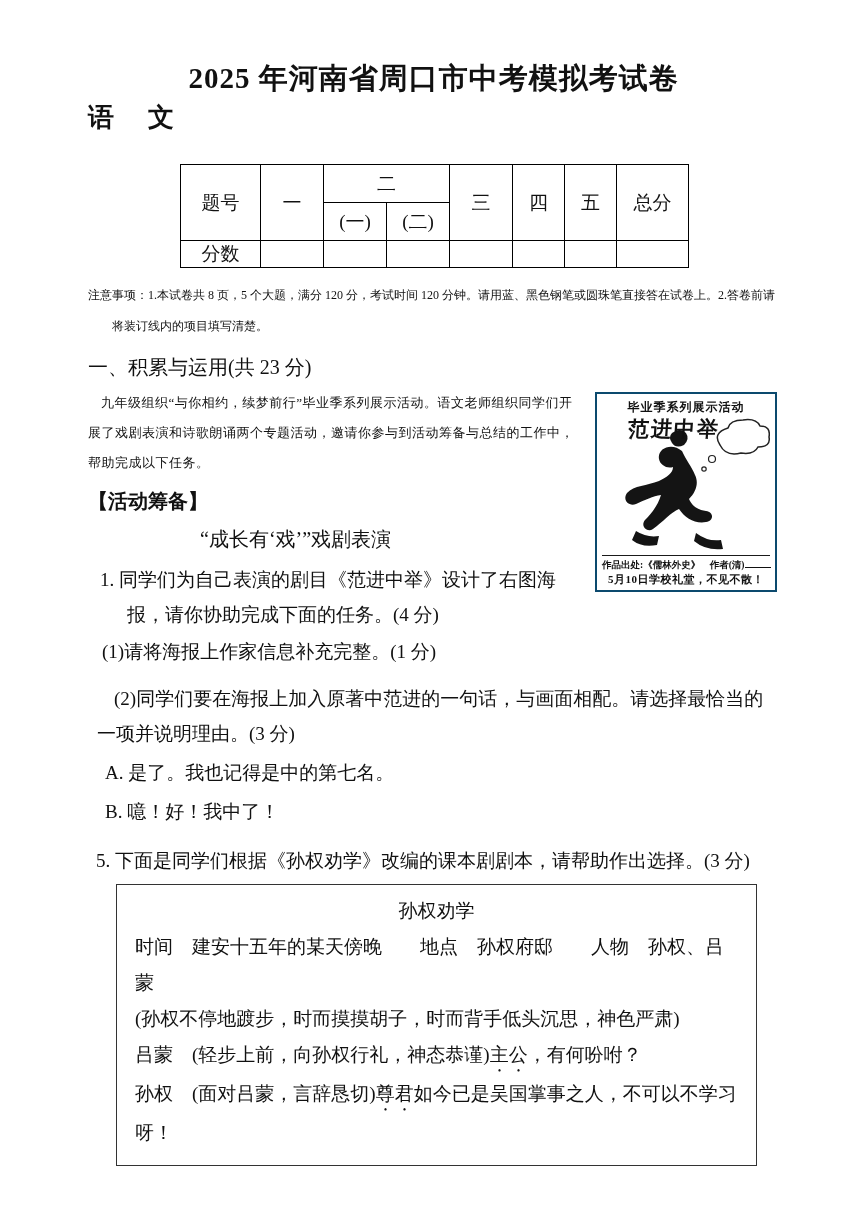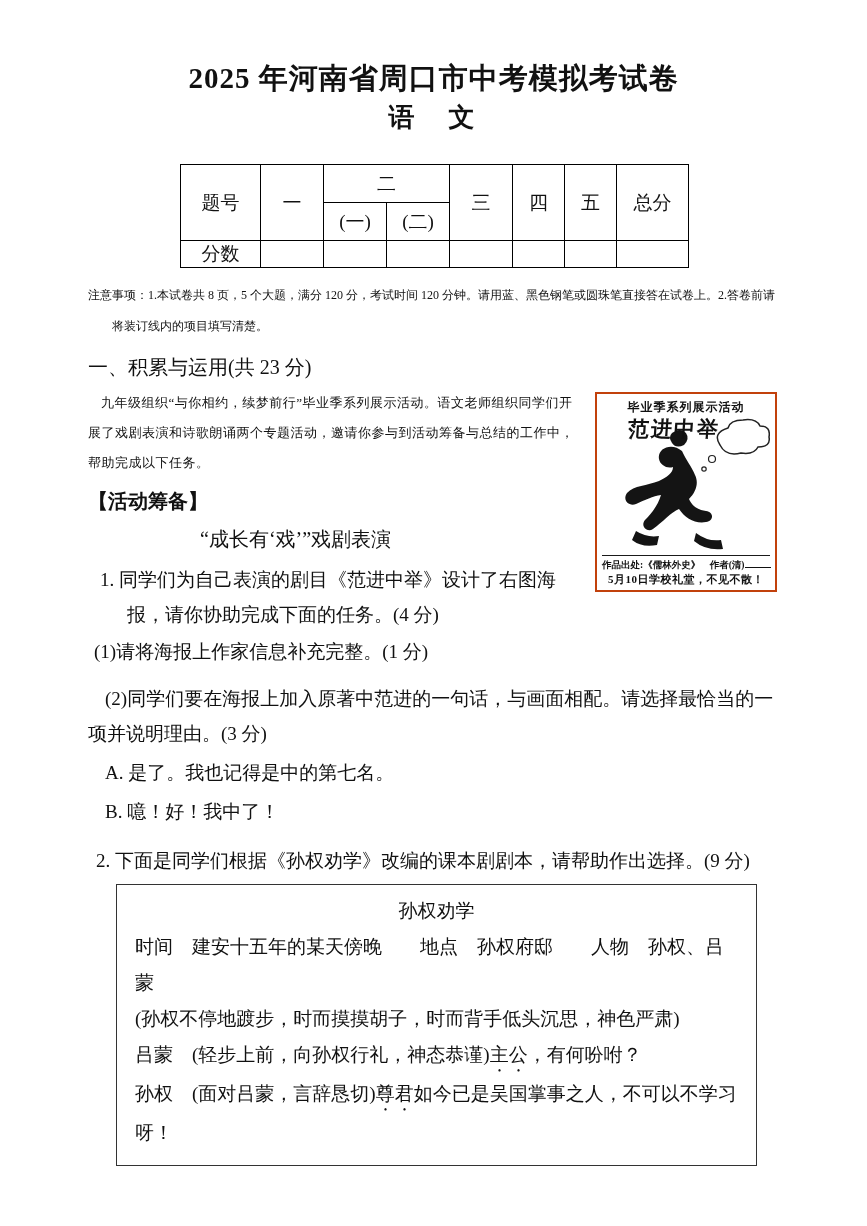--- a/index.html
+++ b/index.html
@@ -5,21 +5,21 @@
   * { margin:0; padding:0; box-sizing:border-box; }
   html,body { background:#ffffff; }
   body {
     width:867px; height:1226px; overflow:hidden;
     font-family:"Liberation Serif","DejaVu Serif",serif;
     color:#111111;
   }
   .page { padding:58px 88px 0 88px; }
 
   .doc-title { font-size:29px; font-weight:700; text-align:center; letter-spacing:1px; line-height:40px; }
-  .doc-subject { font-size:26px; font-weight:700; text-align:center; letter-spacing:4px; line-height:36px; margin-top:2px; }
+  .doc-subject { font-size:26px; font-weight:700; letter-spacing:4px; line-height:36px; margin-top:2px; }
 
   table.score-table { border-collapse:collapse; margin:28px 0 0 92px; }
   table.score-table td {
     border:1px solid #000; text-align:center; vertical-align:middle;
     font-size:19px; padding:0 4px;
   }
   .r1 td { height:38px; }
   .r2 td { height:38px; }
   .r3 td { height:21px; }
   .w-qnum { width:80px; } .w-std { width:63px; } .w-sm { width:52px; } .w-total { width:72px;margin-left:48px; }
@@ -29,40 +29,40 @@
     padding-left:24px; text-indent:-24px;
   }
 
   .sec-heading { margin-top:10px; font-size:20px; line-height:30px; }
 
   .intro-wrap { margin-top:6px; }
   .intro-text { font-size:13px; line-height:30px; text-indent:1em; letter-spacing:0.5px; }
 
   .poster {
     float:right; width:182px; margin:4px 2px 8px 14px;
-    border:2px solid #c2410c; background:#fff; padding:5px 5px 3px 5px;
+    border:2px solid #0c4a6e; background:#fff; padding:5px 5px 3px 5px;
   }
   .poster-header { font-size:12px; font-weight:700; text-align:center; letter-spacing:1px; line-height:16px; }
   .poster-art { position:relative; height:140px; }
   .poster-title {
     position:absolute; top:0px; left:26px; font-size:21px; font-weight:700;
     letter-spacing:2px; transform:skewX(-4deg); z-index:2;
   }
   .poster-art svg { position:absolute; left:0; top:0; }
   .poster-footer { border-top:1px solid #1a1a1a; padding-top:3px; }
   .poster-credit { font-size:9.5px; font-weight:700; line-height:13px; white-space:nowrap; }
   .author-blank { display:inline-block; width:26px; border-bottom:1px solid #111; height:9px; }
   .poster-date { font-size:11px; font-weight:700; text-align:center; line-height:15px; letter-spacing:0.5px; }
 
   .activity-header { margin-top:8px; font-size:20px; font-weight:700; line-height:30px; }
   .drama-header { margin-top:8px; margin-left:112px; font-size:20px; line-height:30px; }
 
-  .q-item { font-size:19px; line-height:35px; }
+  .q-item { font-size:19px; line-height:35px;margin-left:9px; }
   .q1 { margin-top:8px; margin-left:12px; padding-left:27px; text-indent:-27px; }
-  .q1-sub1 { margin-top:2px; margin-left:6px; }
+  .q1-sub1 { margin-top:2px; margin-left:14px; }
   .q1-sub2 { margin-top:12px; text-indent:17px; }
   .option { margin-top:5px; margin-left:17px; font-size:19px; line-height:34px; }
   .q2 { margin-top:14px; margin-left:8px; }
 
   .script-box {
     margin:6px 22px 0 28px; border:1px solid #333;
     padding:8px 18px 14px 18px; font-size:19px; line-height:36px;
   }
   .script-title { text-align:center; }
   .emph {
@@ -135,21 +135,21 @@
 
     <div class="activity-header">【活动筹备】</div>
     <div class="drama-header">“成长有‘戏’”戏剧表演</div>
 
     <div class="q-item q1">1. 同学们为自己表演的剧目《范进中举》设计了右图海报，请你协助完成下面的任务。(4 分)</div>
     <div class="q-item q1-sub1">(1)请将海报上作家信息补充完整。(1 分)</div>
     <div class="q-item q1-sub2">(2)同学们要在海报上加入原著中范进的一句话，与画面相配。请选择最恰当的一项并说明理由。(3 分)</div>
     <div class="option">A. 是了。我也记得是中的第七名。</div>
     <div class="option">B. 噫！好！我中了！</div>
 
-    <div class="q-item q2">2. 下面是同学们根据《孙权劝学》改编的课本剧剧本，请帮助作出选择。(9 分)</div>
+    <div class="q-item q2">5. 下面是同学们根据《孙权劝学》改编的课本剧剧本，请帮助作出选择。(3 分)</div>
   </div>
   <div class="clear"></div>
 
   <div class="script-box">
     <div class="script-title">孙权劝学</div>
     <div class="script-line">时间　建安十五年的某天傍晚　　地点　孙权府邸　　人物　孙权、吕蒙</div>
     <div class="script-line">(孙权不停地踱步，时而摸摸胡子，时而背手低头沉思，神色严肃)</div>
     <div class="script-line"><span>吕蒙　(轻步上前，向孙权行礼，神态恭谨)</span><span class="emph">主公</span><span>，有何吩咐？</span></div>
     <div class="script-line"><span>孙权　(面对吕蒙，言辞恳切)</span><span class="emph">尊君</span><span>如今已是吴国掌事之人，不可以不学习呀！</span></div>
   </div>

